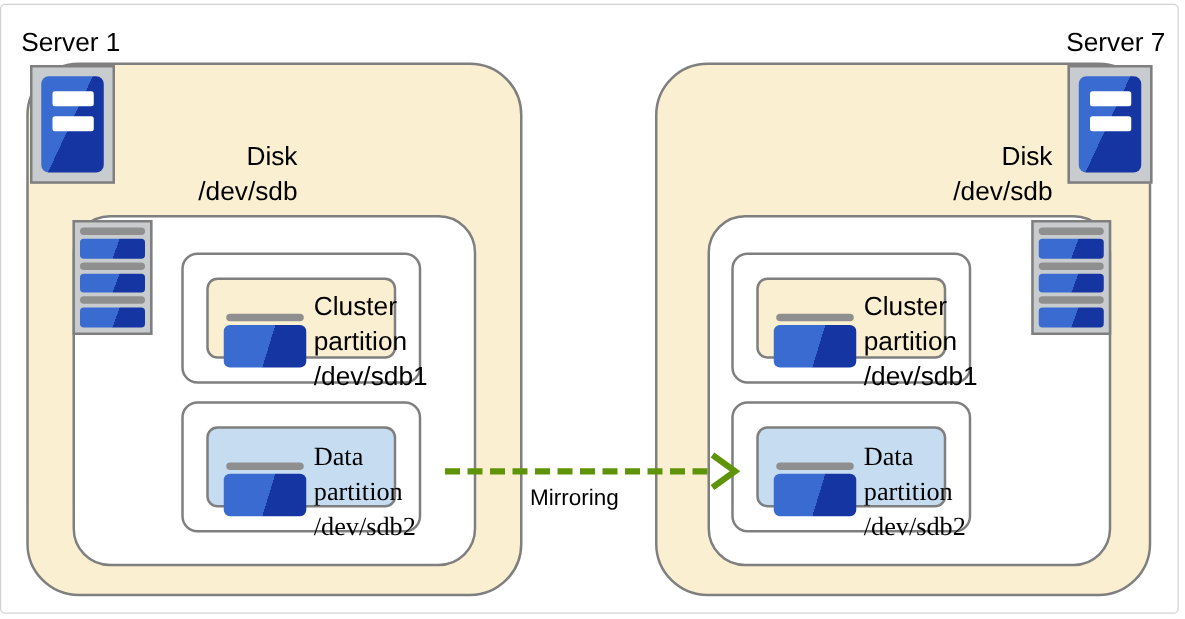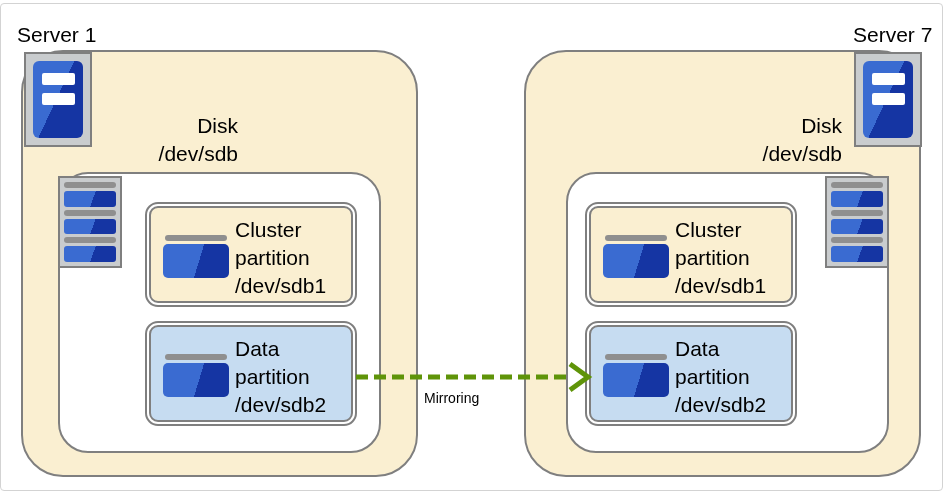--- a/index.html
+++ b/index.html
@@ -40,39 +40,39 @@
     background:var(--icon-bg,#c9ccce);border:2px solid var(--border,#7f7f7f);
     padding:4px;display:flex;flex-direction:column;gap:3px;
   }
   .bar-gray{height:6px;background:var(--icon-bar-gray,#8f8f8f);border-radius:3px;}
   .bar-blue{
     height:16px;border-radius:3px;
     background:linear-gradient(110deg,var(--icon-blue-light,#3a6bd1) 55%,var(--icon-blue-dark,#1535a3) 55%);
   }
   
   .partition{
-    position:absolute;width:212px;height:105px;box-sizing:border-box;
-    border:2px solid var(--border,#7f7f7f);border-radius:13px;background:#fff;padding:2px;
+    position:absolute;width:192px;height:105px;box-sizing:border-box;
+    border:2px solid var(--border,#7f7f7f);border-radius:13px;background:#fff;padding:18px;
   }
   .partition .inner{
     width:100%;height:100%;box-sizing:border-box;position:relative;
     border:2px solid var(--border,#7f7f7f);border-radius:9px;
   }
   .partition.cluster .inner{background:var(--cluster-fill,#faefd1);}
-  .partition.data .inner{background:var(--data-fill,#c6dcf1);}
+  .partition.data .inner{background:var(--data-fill,#c6dcf1);font-family:Liberation Serif, serif;}
   .part-icon{position:absolute;left:12px;top:27px;}
   .part-icon .ptop{width:62px;height:6px;background:var(--icon-bar-gray,#8f8f8f);border-radius:3px;margin:0 0 3px 2px;}
   .part-icon .prect{
     width:66px;height:34px;border-radius:5px;
     background:linear-gradient(107deg,var(--icon-blue-light,#3a6bd1) 54%,var(--icon-blue-dark,#1535a3) 54%);
   }
   .part-text{position:absolute;left:84px;top:8px;font-size:21px;line-height:28px;white-space:pre-line;}
   
   .arrow-svg{position:absolute;left:352px;top:360px;width:245px;height:34px;}
-  .mirroring-label{position:absolute;left:424px;top:384px;font-size:14px;line-height:28px;}
+  .mirroring-label{position:absolute;left:424px;top:384px;font-size:18px;line-height:28px;}
   
   #s1-label{left:17px;top:21px;}      #s2-label{left:853px;top:21px;}
   #s1-box{left:21px;top:50px;}        #s2-box{left:524px;top:50px;}
   #s1-servericon{left:24px;top:52px;} #s2-servericon{left:854px;top:52px;}
   #s1-disklabel{left:98px;top:112px;width:140px;}
   #s2-disklabel{left:702px;top:112px;width:140px;}
   #s1-diskbox{left:58px;top:172px;}   #s2-diskbox{left:566px;top:172px;}
   #s1-stack{left:58px;top:176px;}     #s2-stack{left:825px;top:176px;}
   #s1-cluster{left:145px;top:202px;}  #s2-cluster{left:585px;top:202px;}
   #s1-data{left:145px;top:321px;}     #s2-data{left:585px;top:321px;}

